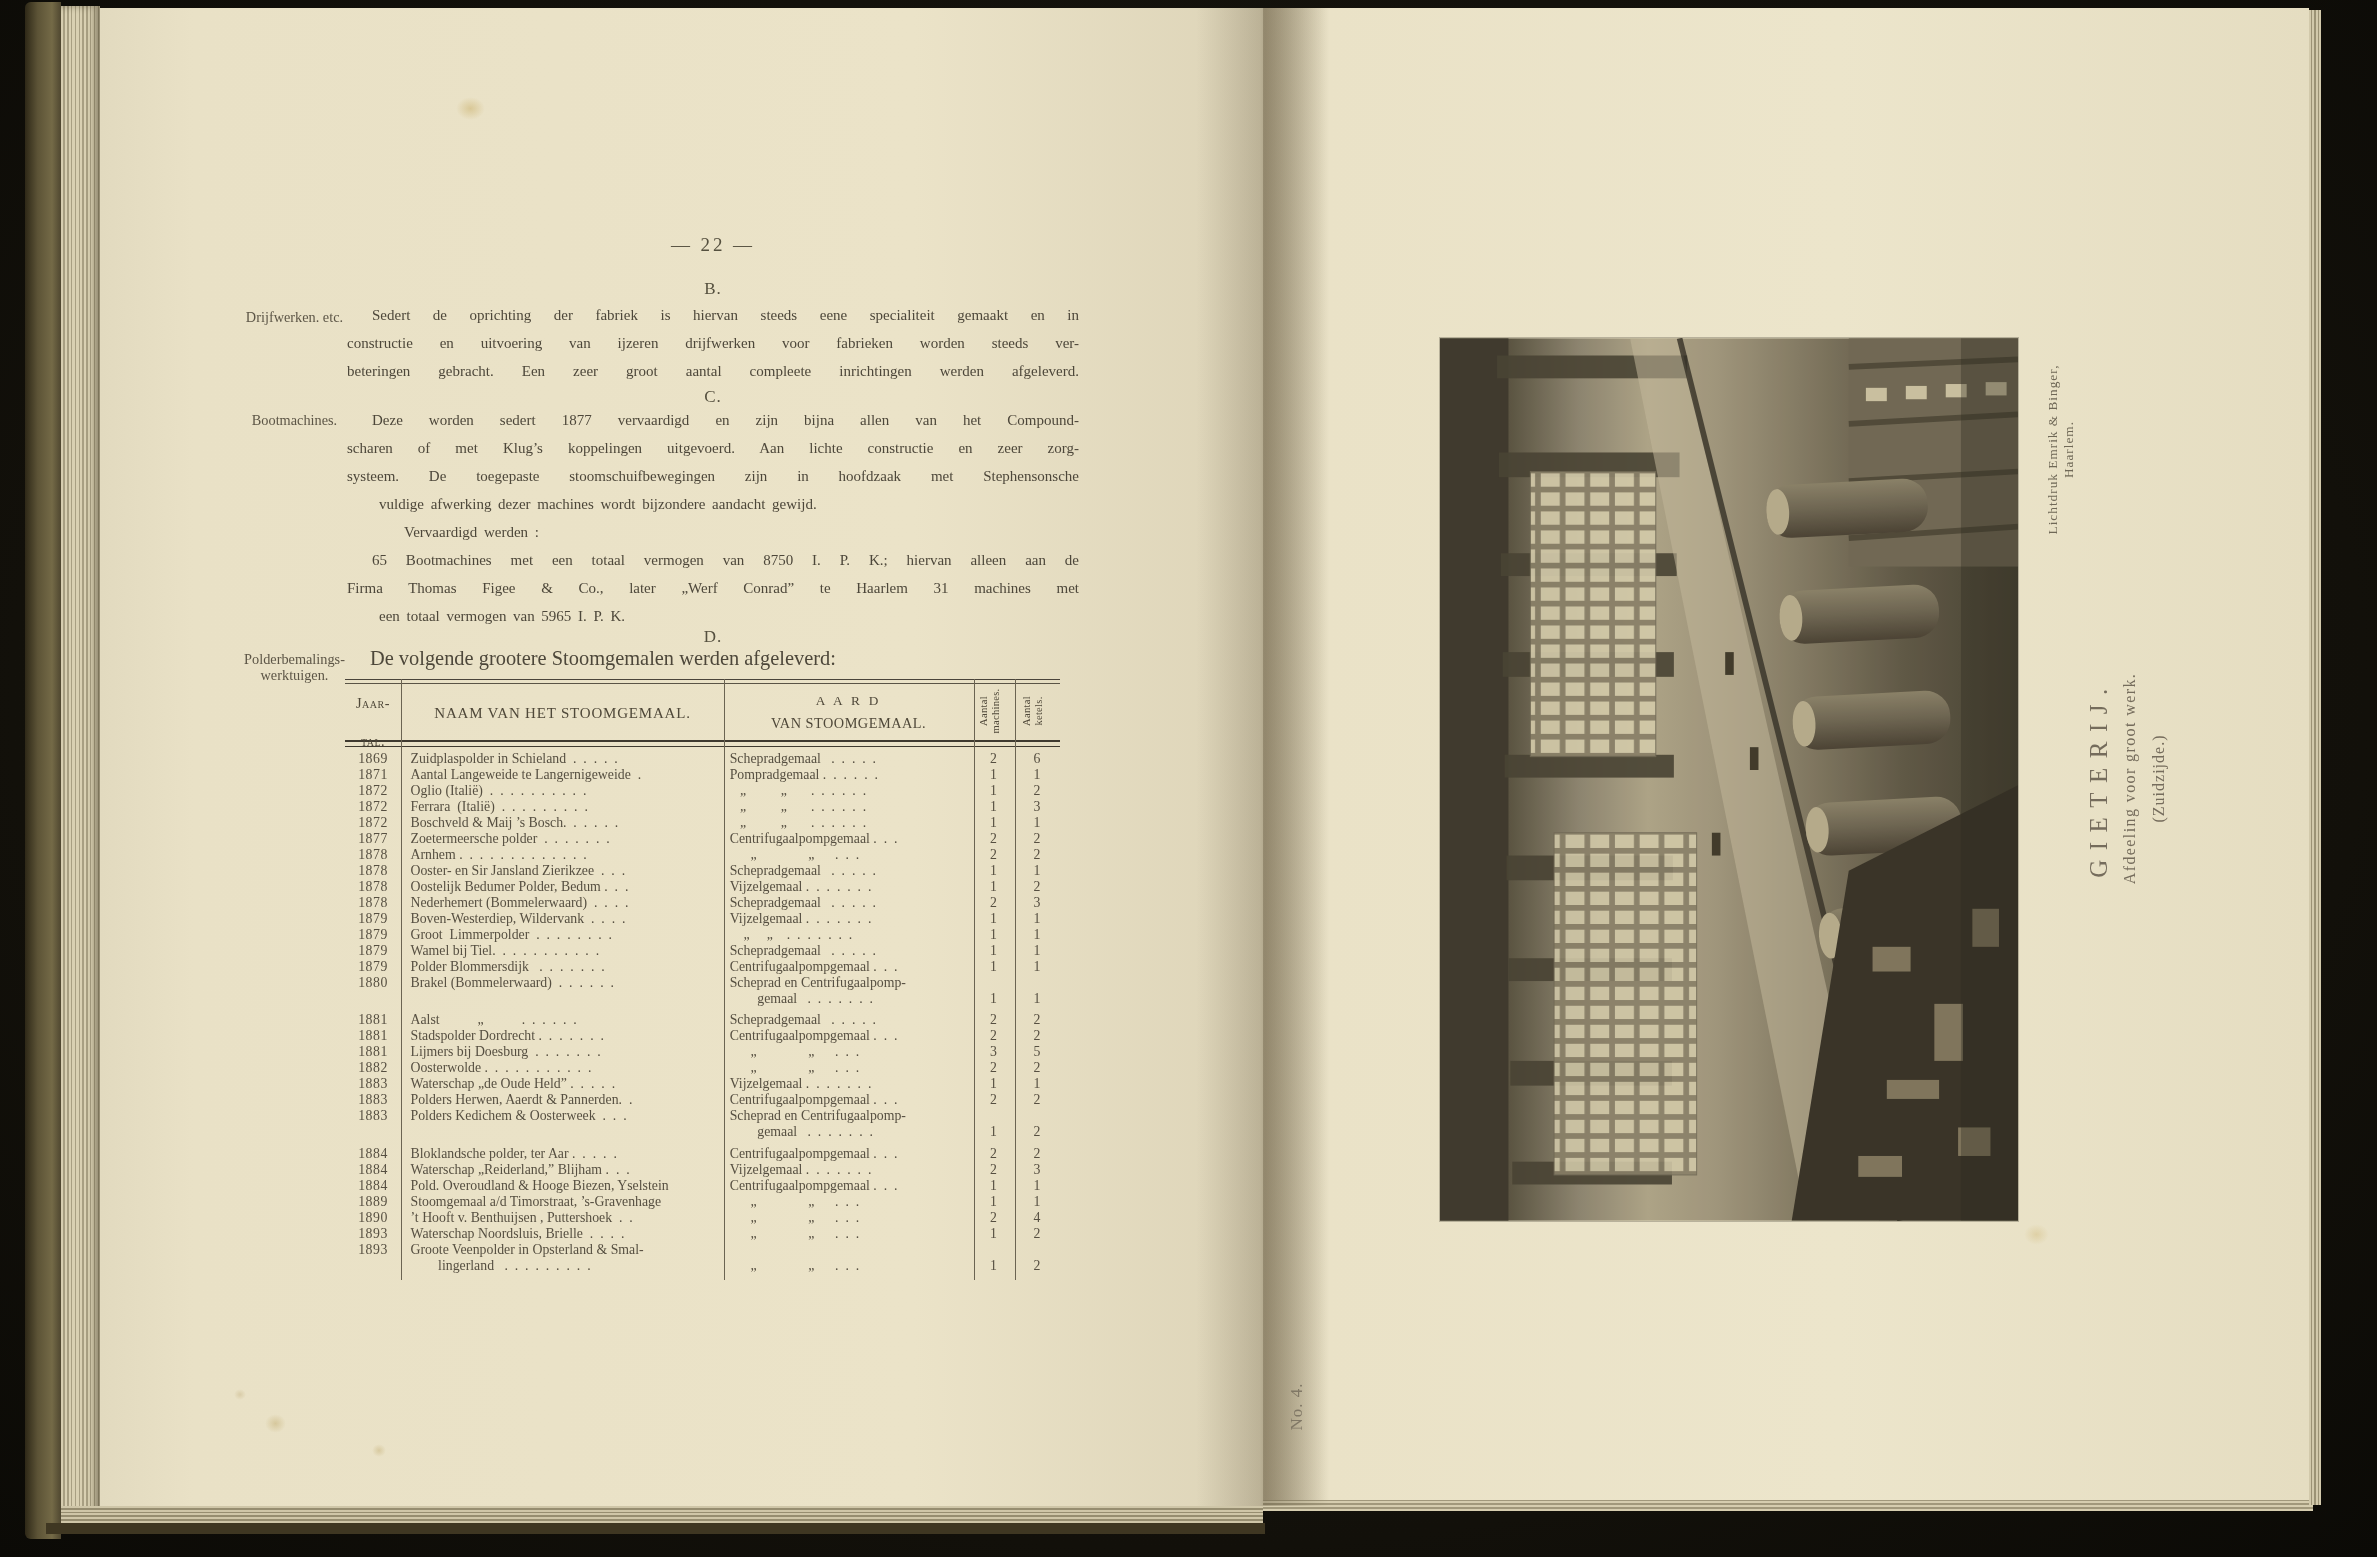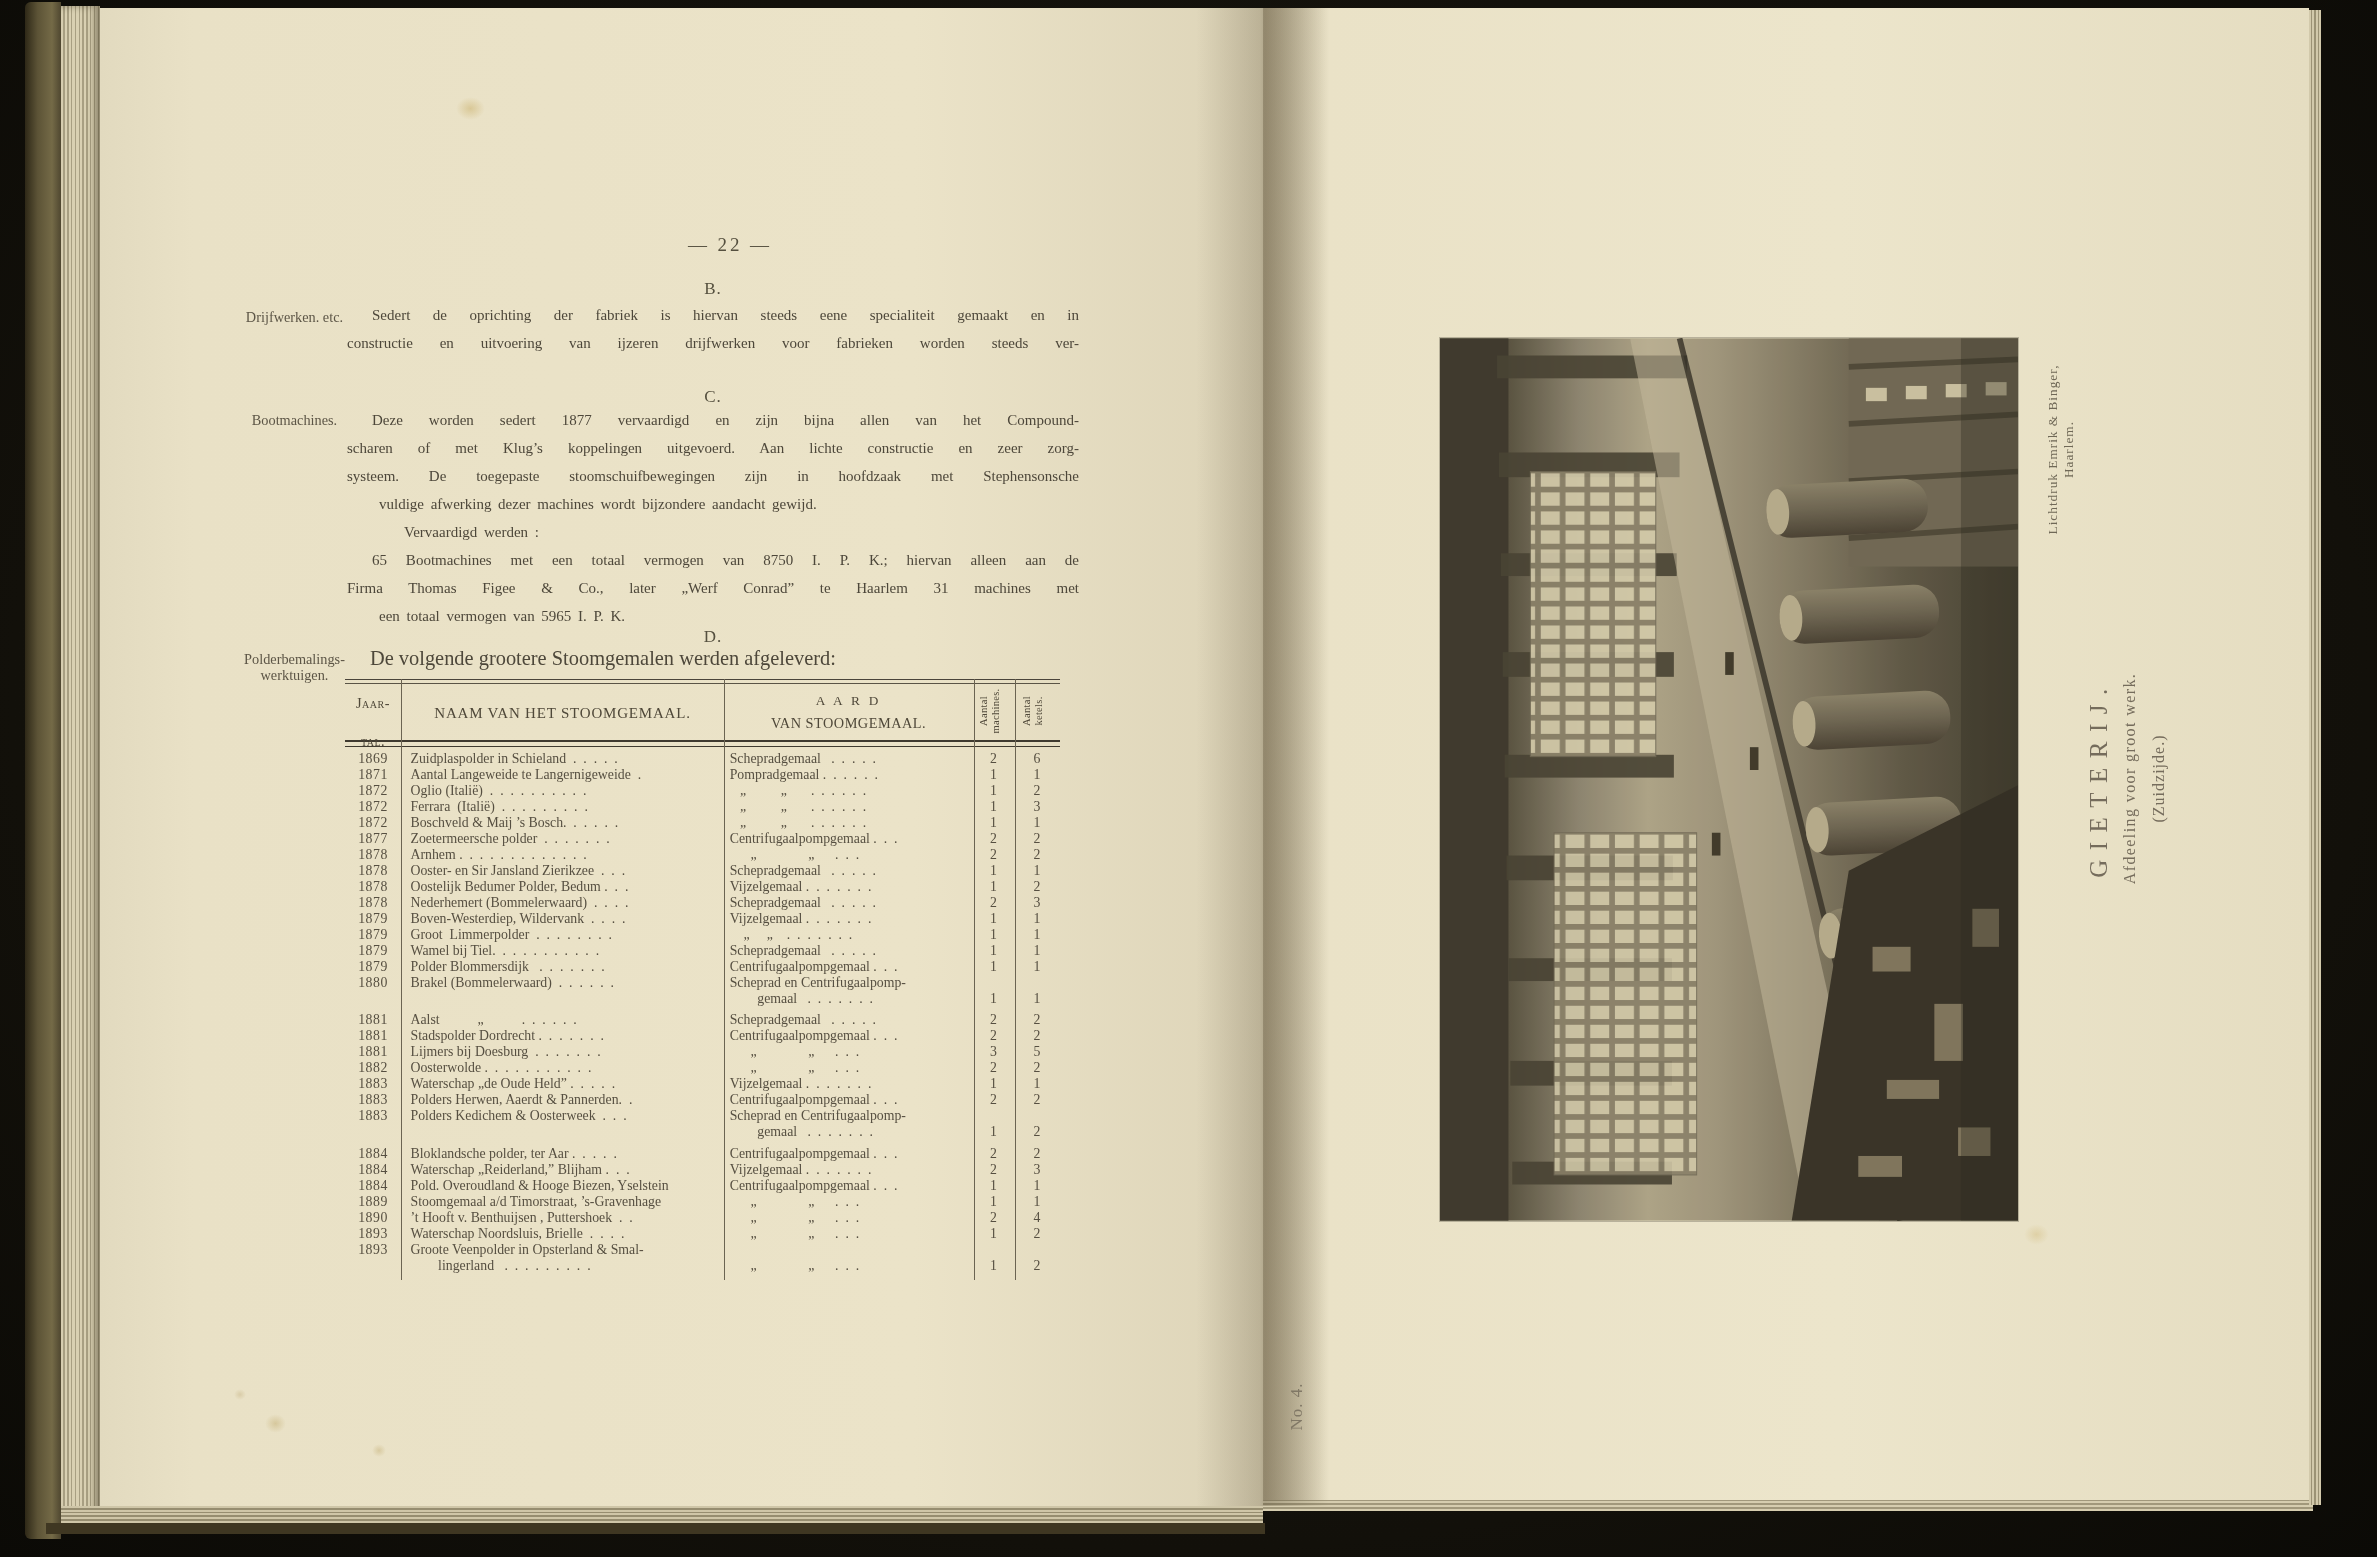--- a/index.html
+++ b/index.html
@@ -20,21 +20,21 @@
       background:repeating-linear-gradient(0deg,#d6cdaf 0 1.9px,#a1987b 1.9px 3.8px);}
   .stack-right{position:absolute;left:2309px;top:9.5px;width:12.4px;height:1495px;
       background:repeating-linear-gradient(90deg,#d2c9ab 0 1.9px,#9b9275 1.9px 3.3px);}
   .page{position:absolute;top:7.6px;}
   .page-left{left:100px;width:1163px;height:1498px;
       background:linear-gradient(90deg,#e2dabf 0%,#e9e1c6 8%,#ebe3c8 70%,#ddd4b8 100%);}
   .page-right{left:1263px;width:1046px;height:1492px;
       background:linear-gradient(90deg,#d8cfb2 0%,#eae2c7 6%,#ece5cb 55%,#e5ddc1 100%);}
   .gutter{position:absolute;left:1196px;top:7.6px;width:133px;height:1498px;pointer-events:none;
       background:linear-gradient(90deg,rgba(70,58,34,0) 0%,rgba(70,58,34,.22) 48%,rgba(70,58,34,.30) 52%,rgba(70,58,34,0) 100%);}
-  .pagenum{position:absolute;left:264px;top:226px;width:732px;text-align:center;
+  .pagenum{position:absolute;left:247px;top:226px;width:732px;text-align:center;
       font-size:19px;letter-spacing:2.9px;color:#55503f;}
   .secletter{position:absolute;left:247px;width:732px;text-align:center;font-size:17px;color:#55503f;letter-spacing:1px;}
   .secB{top:271px;} .secC{top:379px;} .secD{top:619px;}
   .marginnote{position:absolute;left:124px;width:141px;text-align:center;font-size:14.3px;line-height:16px;color:#5c5546;}
   .mnB{top:301px;} .mnC{top:404px;} .mnD{top:643px;}
   .para{position:absolute;left:247px;width:732px;font-size:15px;color:#4d473a;word-spacing:2.9px;}
   .paraB{top:293px;} .paraC{top:398px;}
   .line{line-height:28px;text-align:justify;text-align-last:justify;white-space:normal;}
   .line.ind{text-indent:25px;}
   .line.nj{text-align-last:left;margin-left:32px;}
@@ -95,20 +95,21 @@
   <div class="stack-right"></div>
 
   <div class="page page-left">
     <div class="pagenum">— 22 —</div>
 
     <div class="secletter secB">B.</div>
     <div class="marginnote mnB">Drijfwerken. etc.</div>
     <div class="para paraB" id="paraB">
         <div class="line ind">Sedert de oprichting der fabriek is hiervan steeds eene specialiteit gemaakt en in</div>
         <div class="line">constructie en uitvoering van ijzeren drijfwerken voor fabrieken worden steeds ver-</div>
+        <div class="line">beteringen gebracht. Een zeer groot aantal compleete inrichtingen werden afgeleverd.</div>
       </div>
 
     <div class="secletter secC">C.</div>
     <div class="marginnote mnC">Bootmachines.</div>
     <div class="para paraC" id="paraC">
         <div class="line ind">Deze worden sedert 1877 vervaardigd en zijn bijna allen van het Compound-</div>
         <div class="line">scharen of met Klug’s koppelingen uitgevoerd. Aan lichte constructie en zeer zorg-</div>
         <div class="line">systeem. De toegepaste stoomschuifbewegingen zijn in hoofdzaak met Stephensonsche</div>
         <div class="line nj">vuldige afwerking dezer machines wordt bijzondere aandacht gewijd.</div>
         <div class="line ind nj">Vervaardigd werden :</div>

